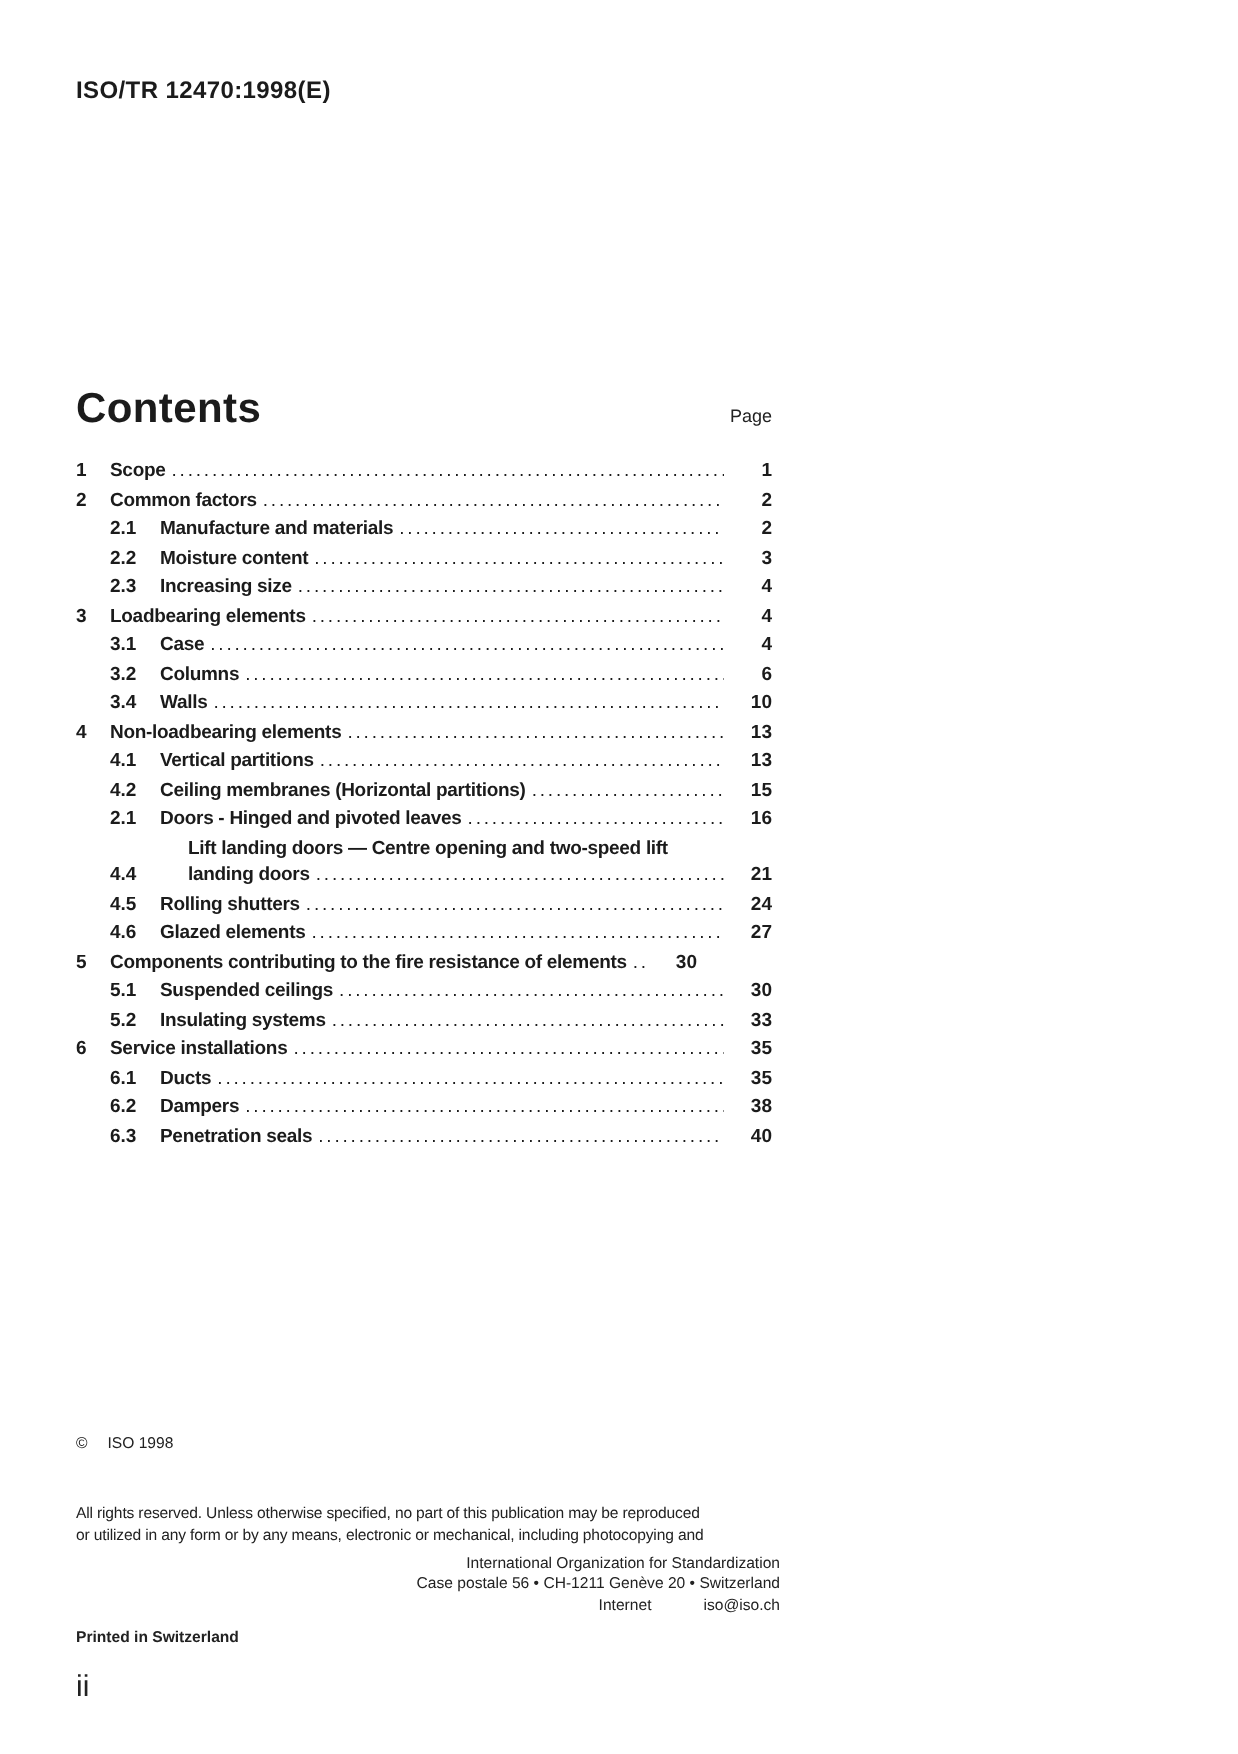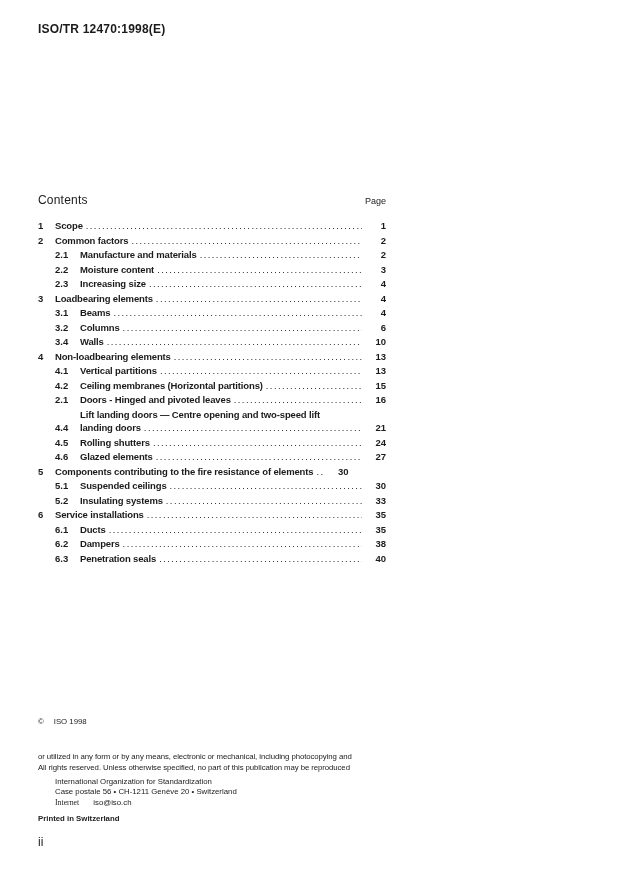--- a/index.html
+++ b/index.html
@@ -5,31 +5,31 @@
   html,body{margin:0;padding:0;background:#ffffff;}
   .page{
     position:relative;
     width:619px;height:877px;
     background:#ffffff;
     font-family:"Liberation Sans", sans-serif;
     color:#1b1b1b;
     overflow:hidden;
   }
   .doc-ref{
-    position:absolute;left:38px;top:22px;
+    position:absolute;left:38px;top:38px;
     font-size:12px;font-weight:bold;letter-spacing:0.2px;
   }
   .body-col{
     position:absolute;left:38px;top:193px;width:348px;
   }
   .contents-head{
     display:flex;align-items:baseline;justify-content:space-between;
   }
   .contents-head h1{
-    margin:0;font-size:12px;font-weight:normal;letter-spacing:0.2px;
+    margin:0;font-size:21px;font-weight:bold;letter-spacing:0.2px;
   }
   .page-label{font-size:9px;color:#222;}
   .toc{
     margin-top:13px;
     font-size:9.5px;font-weight:bold;
   }
   .toc-row{
     display:flex;align-items:baseline;
     line-height:11px;margin-bottom:3.5px;
   }
@@ -39,36 +39,36 @@
   .lvl2 .num{width:25px;flex:none;}
   .title{white-space:nowrap;letter-spacing:-0.15px;}
   .dots{
     flex:1 1 auto;min-width:0;overflow:hidden;white-space:nowrap;
     font-weight:normal;letter-spacing:1.4px;margin:0 2px 0 3px;color:#1b1b1b;
   }
   .dots::after{content:"..................................................................................................................";}
   .dots.short{flex:0 0 auto;}
   .dots.short::after{content:"..";}
   .pg{flex:none;width:22px;text-align:right;}
-  .tcol{flex:1 1 auto;min-width:0;}
+  .tcol{flex:1 1 auto;min-width:0;margin-left:14px;}
   .t2row{display:flex;align-items:baseline;margin-top:2.5px;}
   .footer{
     position:absolute;left:38px;top:716px;width:352px;
     font-size:7.8px;line-height:11.5px;color:#222;
   }
   .copyright-line{margin-bottom:23px;}
   .copyright-line .csym{margin-right:10px;}
   .rights div{white-space:nowrap;letter-spacing:-0.08px;}
   .address{margin-left:17px;margin-top:3px;line-height:10.8px;}
-  .address div{white-space:nowrap;}
-  .inet .ilabel{margin-right:14px;font-family:Liberation Serif, serif;}
+  .address div{white-space:nowrap;text-align:right;}
+  .inet .ilabel{margin-right:26px;}
   .printed{margin-top:4px;font-weight:bold;}
   .folio{
     position:absolute;left:38px;top:835px;
-    font-size:12px;color:#222;
+    font-size:15px;color:#222;
   }
 </style>
 </head>
 <body>
 
 <div class="page">
 
   <div class="doc-ref">ISO/TR 12470:1998(E)</div>
 
   <div class="body-col">
@@ -108,21 +108,21 @@
           <span class="pg">4</span>
         </div>
         <div class="toc-row lvl1">
           <span class="num">3</span>
           <span class="title">Loadbearing elements</span>
           <span class="dots"></span>
           <span class="pg">4</span>
         </div>
         <div class="toc-row lvl2">
           <span class="num">3.1</span>
-          <span class="title">Beams</span>
+          <span class="title">Case</span>
           <span class="dots"></span>
           <span class="pg">4</span>
         </div>
         <div class="toc-row lvl2">
           <span class="num">3.2</span>
           <span class="title">Columns</span>
           <span class="dots"></span>
           <span class="pg">6</span>
         </div>
         <div class="toc-row lvl2">
@@ -221,22 +221,22 @@
           <span class="pg">40</span>
         </div>
       </div>
   </div>
 
   <div class="footer">
     <div class="copyright-line">
       <span class="csym">©</span><span>ISO 1998</span>
     </div>
     <div class="rights">
+      <div>All rights reserved. Unless otherwise specified, no part of this publication may be reproduced</div>
       <div>or utilized in any form or by any means, electronic or mechanical, including photocopying and</div>
-      <div>All rights reserved. Unless otherwise specified, no part of this publication may be reproduced</div>
     </div>
     <div class="address">
       <div>International Organization for Standardization</div>
       <div>Case postale 56 • CH-1211 Genève 20 • Switzerland</div>
       <div class="inet">
         <span class="ilabel">Internet</span><span>iso@iso.ch</span>
       </div>
     </div>
     <div class="printed">Printed in Switzerland</div>
   </div>

